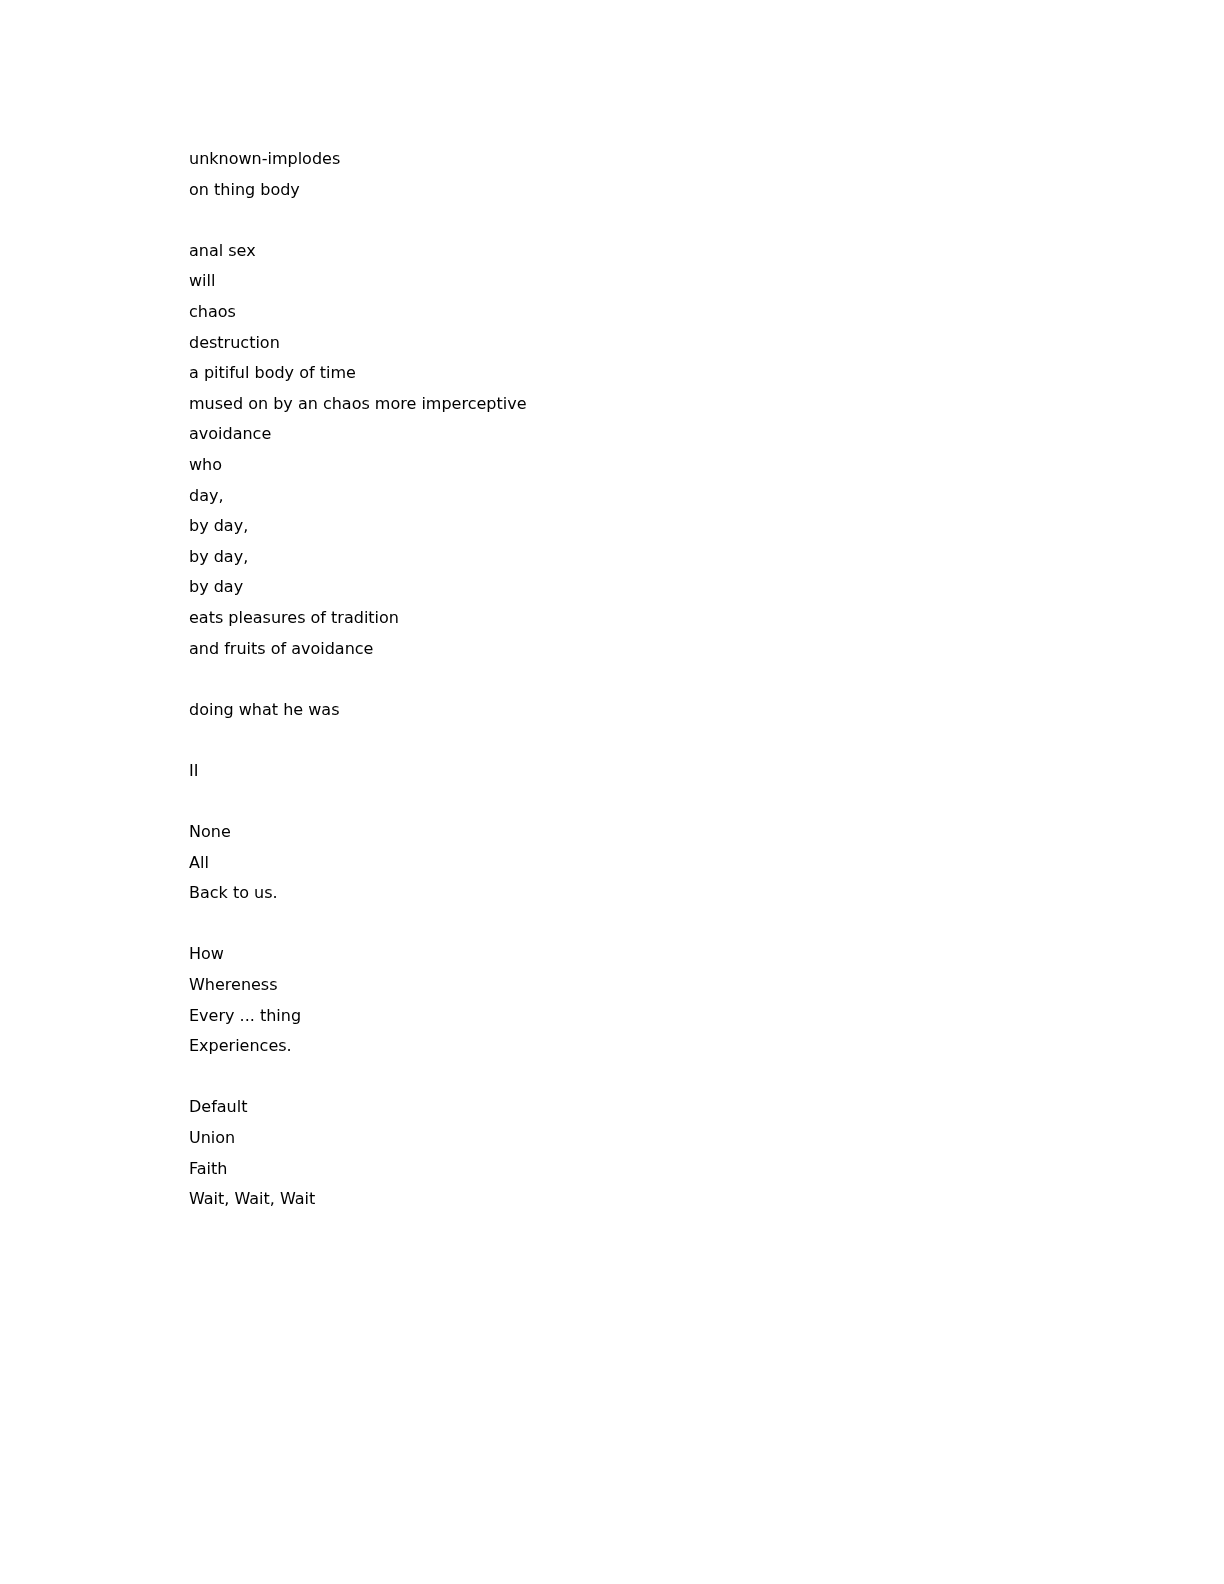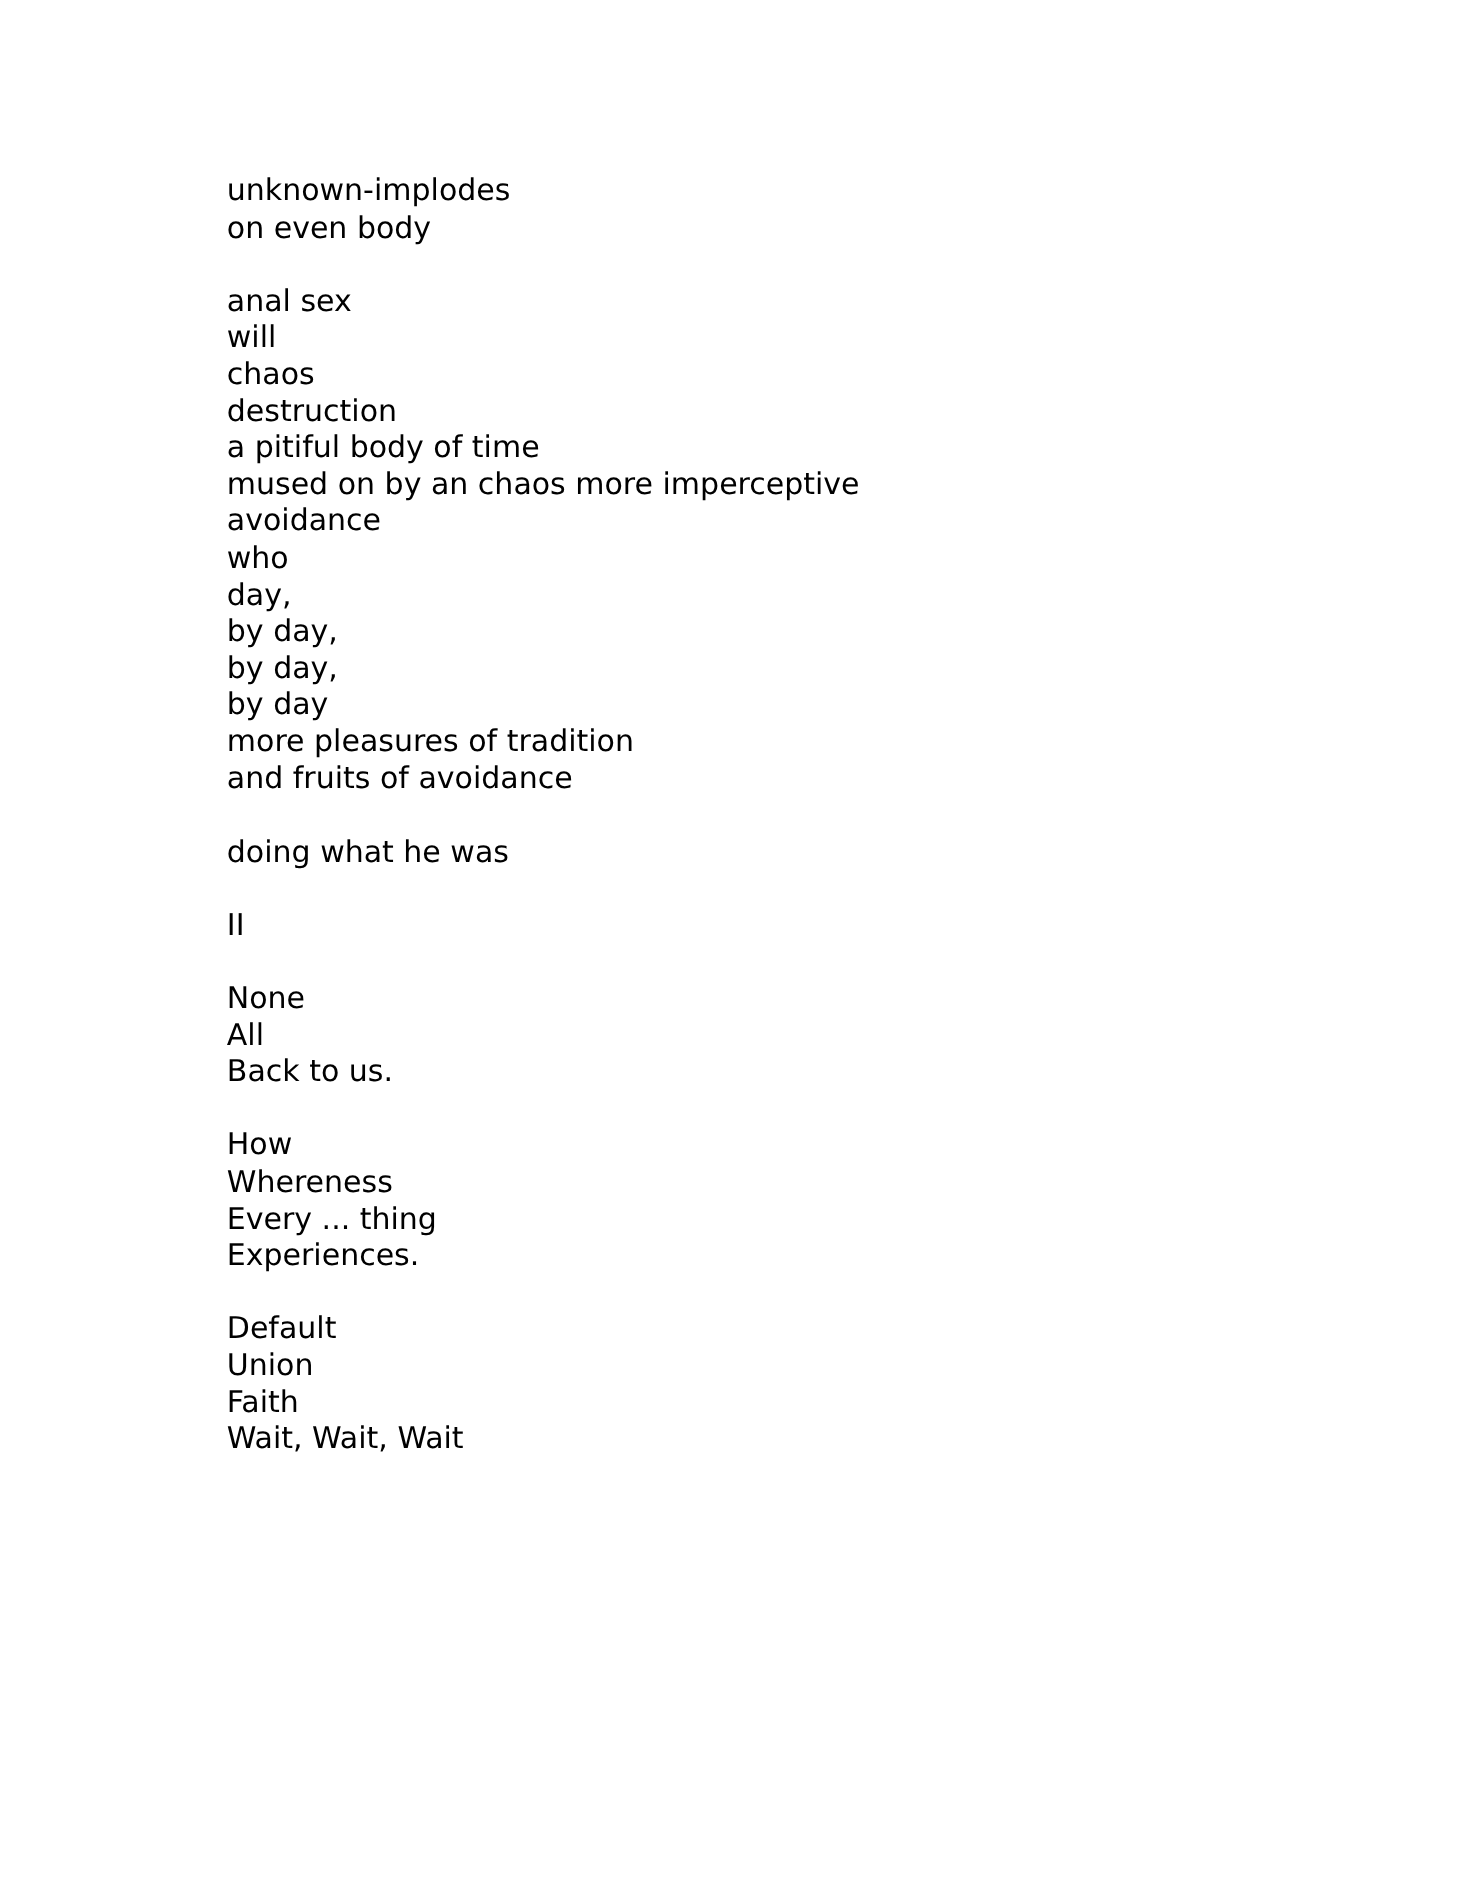--- a/index.html
+++ b/index.html
@@ -12,21 +12,21 @@
     width: 1224px;
     height: 1584px;
     background: #ffffff;
     overflow: hidden;
     font-family: "DejaVu Sans", "Liberation Sans", sans-serif;
   }
   .poem {
     position: absolute;
     left: 189px;
     top: 144px;
-    font-size: 25px;
+    font-size: 16px;
     line-height: 30.6px;
     color: #000000;
     letter-spacing: 0;
   }
   .stanza {
     margin: 0 0 30.6px 0; 
   }
   .stanza:last-child {
     margin-bottom: 16px;
   }
@@ -35,36 +35,36 @@
     min-height: 30.6px;
   }
 </style>
 </head>
 <body>
 
 <div class="page" style="background: rgb(255, 255, 255);">
   <div class="poem" style="color: rgb(0, 0, 0);">
       <div class="stanza">
         <div class="line">unknown-implodes</div>
-        <div class="line">on even body</div>
+        <div class="line">on thing body</div>
       </div>
       <div class="stanza">
         <div class="line">anal sex</div>
         <div class="line">will</div>
         <div class="line">chaos</div>
         <div class="line">destruction</div>
         <div class="line">a pitiful body of time</div>
         <div class="line">mused on by an chaos more imperceptive</div>
         <div class="line">avoidance</div>
         <div class="line">who</div>
         <div class="line">day,</div>
         <div class="line">by day,</div>
         <div class="line">by day,</div>
         <div class="line">by day</div>
-        <div class="line">more pleasures of tradition</div>
+        <div class="line">eats pleasures of tradition</div>
         <div class="line">and fruits of avoidance</div>
       </div>
       <div class="stanza">
         <div class="line">doing what he was</div>
       </div>
       <div class="stanza">
         <div class="line">II</div>
       </div>
       <div class="stanza">
         <div class="line">None</div>

